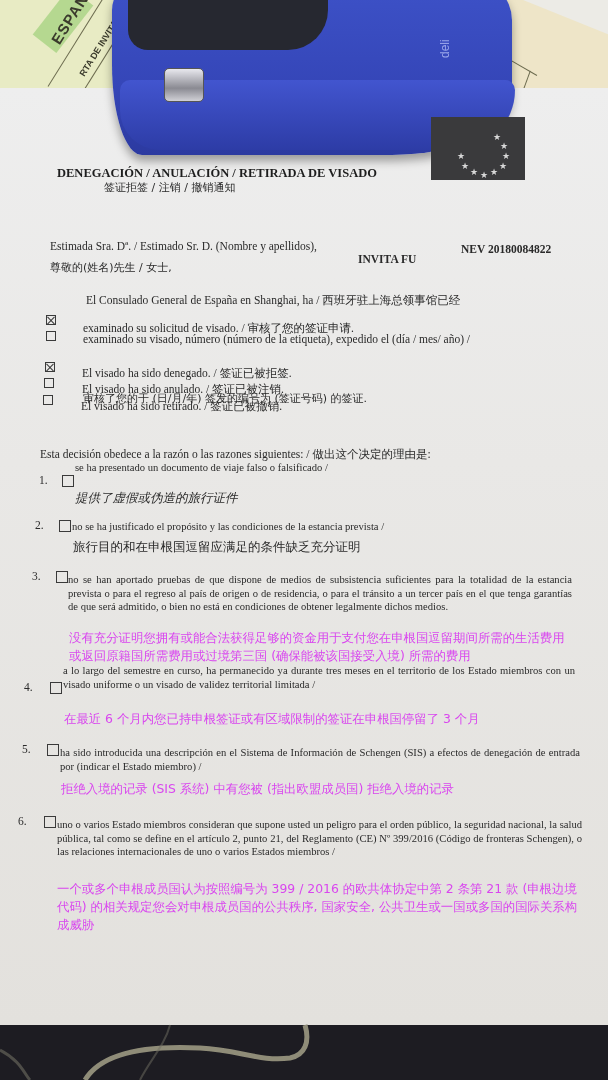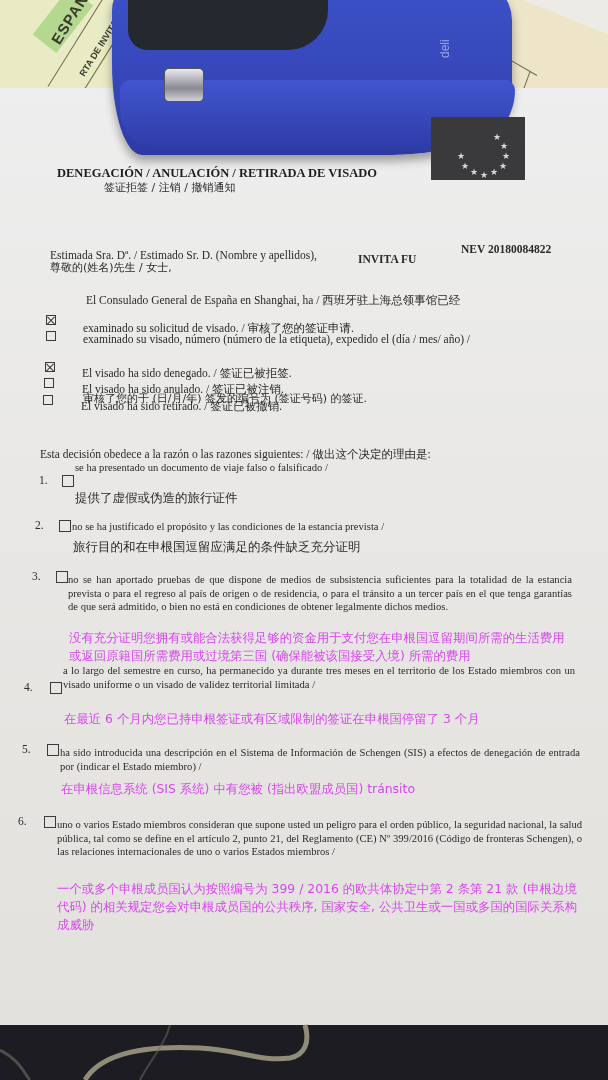--- a/index.html
+++ b/index.html
@@ -159,21 +159,21 @@
       <text x="26" y="42" font-size="9" font-family="DejaVu Sans, sans-serif">★</text>
     </g>
   </svg>
 </div>
 
 <div class="abs title" style="left:57px;top:166px;">DENEGACIÓN / ANULACIÓN / RETIRADA DE VISADO</div>
 <div class="abs zh" style="left:68px;top:180px;margin-left:36px;">签证拒签 / 注销 / 撤销通知</div>
 
 <div class="abs es bold" style="left:461px;top:243px;">NEV 20180084822</div>
 
-<div class="abs es" style="left:50px;top:249px;font-family:Liberation Serif, serif;">Estimada Sra. Dª. / Estimado Sr. D. (Nombre y apellidos),</div>
+<div class="abs es" style="left:50px;top:240px;font-family:Liberation Serif, serif;">Estimada Sra. Dª. / Estimado Sr. D. (Nombre y apellidos),</div>
 <div class="abs es bold" style="left:358px;top:253px;">INVITA  FU</div>
 <div class="abs zh" style="left:50px;top:260px;">尊敬的(姓名)先生 / 女士,</div>
 
 <div class="abs es" style="left:86px;top:293px;">El Consulado General de España en Shanghai, ha / 西班牙驻上海总领事馆已经</div>
 
 <div class="cb checked" style="left:46px;top:315px;"></div>
 <div class="abs es" style="left:83px;top:321px;">examinado su solicitud de visado. / 审核了您的签证申请.</div>
 
 <div class="cb" style="left:46px;top:331px;"></div>
 <div class="abs es" style="left:83px;top:333px;">examinado su  visado, número (número de la etiqueta), expedido el (día / mes/ año) /</div>
@@ -186,21 +186,21 @@
 <div class="abs es" style="left:82px;top:382px;">El visado ha sido anulado.    / 签证已被注销.</div>
 
 <div class="cb" style="left:43px;top:395px;"></div>
 <div class="abs es" style="left:81px;top:399px;">El visado ha sido retirado.    / 签证已被撤销.</div>
 
 <div class="abs es" style="left:40px;top:447px;">Esta decisión obedece a la razón o las razones siguientes: / 做出这个决定的理由是:</div>
 
 <div class="abs num" style="left:39px;top:474px;">1.</div>
 <div class="cb-reason" style="left:62px;top:475px;"></div>
 <div class="abs es-sm" style="left:75px;top:462px;">se ha presentado un documento de viaje falso o falsificado /</div>
-<div class="abs zh-big" style="left:75px;top:490px;">提供了虚假或伪造的旅行证件</div>
+<div class="abs zh-big" style="left:75px;top:490px;font-style:italic;">提供了虚假或伪造的旅行证件</div>
 
 <div class="abs num" style="left:35px;top:519px;">2.</div>
 <div class="cb-reason" style="left:59px;top:520px;"></div>
 <div class="abs es-sm" style="left:72px;top:521px;">no se ha justificado el propósito y las condiciones de la estancia prevista /</div>
 <div class="abs zh-big" style="left:73px;top:539px;">旅行目的和在申根国逗留应满足的条件缺乏充分证明</div>
 
 <div class="abs num" style="left:32px;top:570px;">3.</div>
 <div class="cb-reason" style="left:56px;top:571px;"></div>
 <div class="justify" style="left:68px;top:573px;width:504px;text-indent:0;">
   <span>no se han aportado pruebas de que dispone de medios de subsistencia suficientes para la totalidad de la estancia prevista o para el regreso al país de origen o de residencia, o para el tránsito a un tercer país en el que tenga garantías de que será admitido, o bien no está en condiciones de obtener legalmente dichos medios.</span>
@@ -212,21 +212,21 @@
 <div class="justify" style="left:63px;top:664px;width:512px;">
   <span>a lo largo del semestre en curso, ha permanecido ya durante tres meses en el territorio de los Estado miembros con un visado uniforme o un visado de validez territorial limitada /</span>
 </div>
 <div class="justify-zh" style="left:64px;top:710px;width:520px;">在最近 6 个月内您已持申根签证或有区域限制的签证在申根国停留了 3 个月</div>
 
 <div class="abs num" style="left:22px;top:743px;">5.</div>
 <div class="cb-reason" style="left:47px;top:744px;"></div>
 <div class="justify" style="left:60px;top:746px;width:520px;">
   <span>ha sido introducida una descripción en el Sistema de Información de Schengen (SIS) a efectos de denegación de entrada por (indicar el Estado miembro) /</span>
 </div>
-<div class="justify-zh" style="left:61px;top:780px;width:520px;">在申根信息系统 (SIS 系统) 中有您被 (指出欧盟成员国) tránsito</div>
+<div class="justify-zh" style="left:61px;top:780px;width:520px;">拒绝入境的记录 (SIS 系统) 中有您被 (指出欧盟成员国) 拒绝入境的记录</div>
 
 <div class="abs num" style="left:18px;top:815px;">6.</div>
 <div class="cb-reason" style="left:44px;top:816px;"></div>
 <div class="justify" style="left:57px;top:818px;width:525px;">
   <span>uno o varios Estado miembros consideran que supone usted un peligro para el orden público, la seguridad nacional, la salud pública, tal como se define en el artículo 2,  punto 21, del Reglamento (CE) Nº 399/2016 (Código de fronteras Schengen), o las relaciones internacionales de uno o varios Estados miembros /</span>
 </div>
 <div class="justify-zh" style="left:57px;top:880px;width:528px;line-height:18px;">一个或多个申根成员国认为按照编号为 399 / 2016 的欧共体协定中第 2 条第 21 款 (申根边境代码) 的相关规定您会对申根成员国的公共秩序, 国家安全, 公共卫生或一国或多国的国际关系构成威胁</div>
 
 <div class="fabric"></div>
 <svg class="rope" width="608" height="60" viewBox="0 0 608 60">

